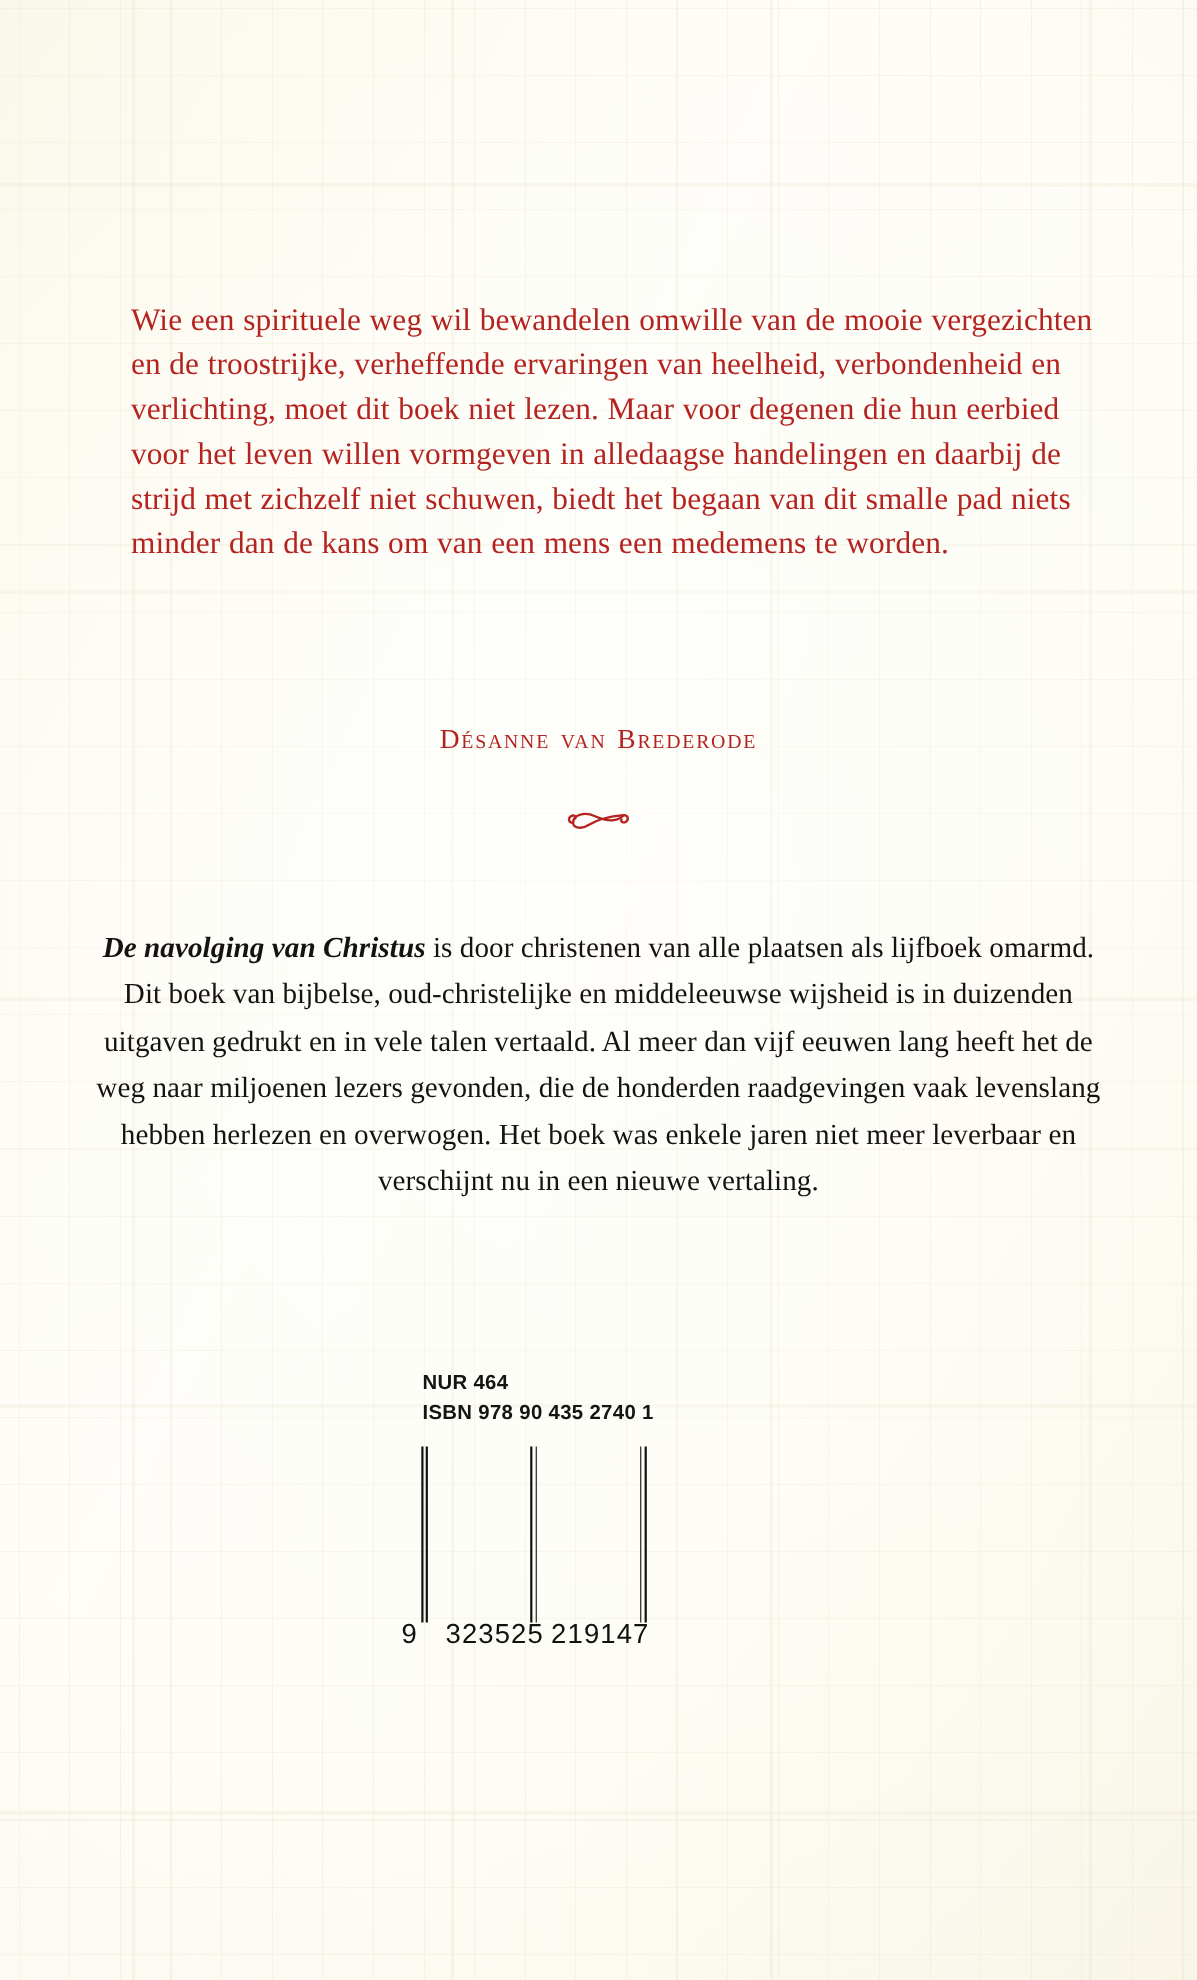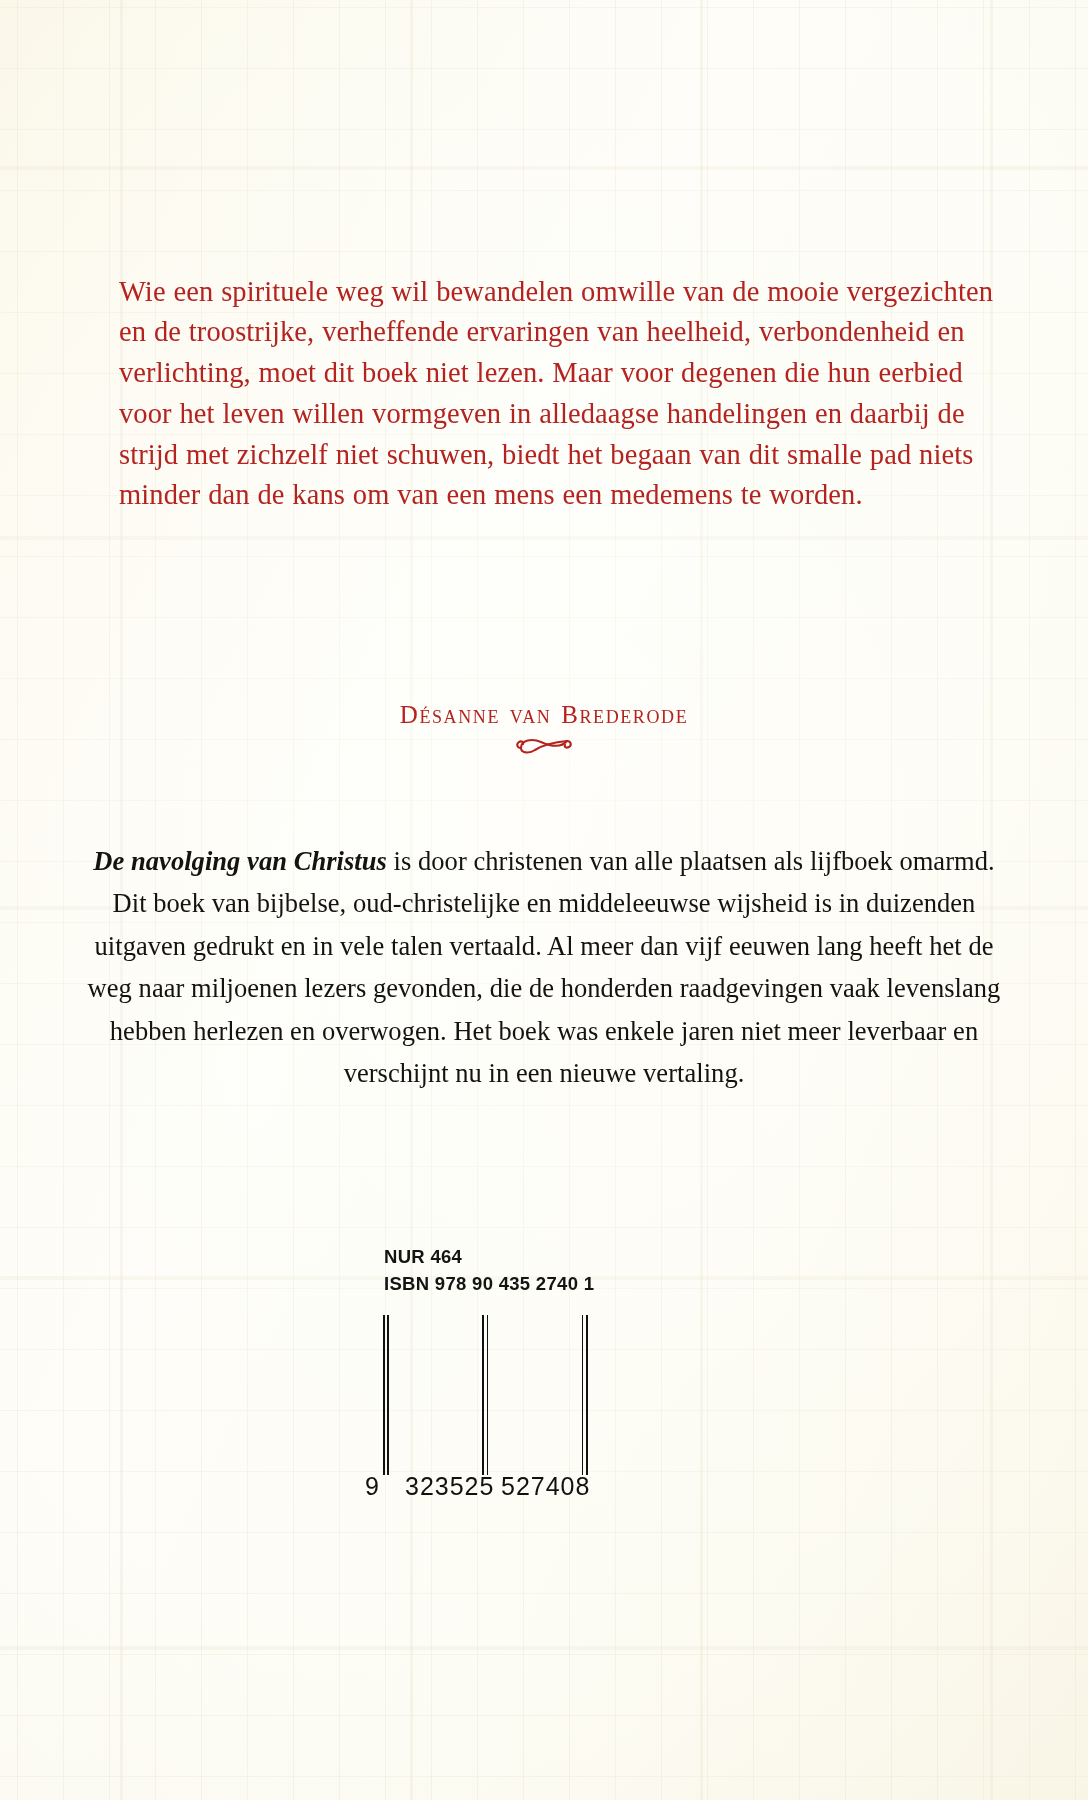--- a/index.html
+++ b/index.html
@@ -83,21 +83,21 @@
     font-family: "Liberation Serif", serif;
     font-size: 28.5px;
     line-height: 40.8px;
     letter-spacing: 0.1px;
     word-spacing: 0.6px;
   }
 
   .attribution {
     position: absolute;
     left: 104px;
-    top: 676px;
+    top: 634px;
     width: 880px;
     text-align: center;
     color: #b4231f;
     font-family: "Liberation Serif", serif;
     font-size: 25px;
     font-variant: small-caps;
     letter-spacing: 1.6px;
     word-spacing: 2px;
   }
 
@@ -241,18 +241,18 @@
           <div class="bar" style="left: 168.316px; width: 6.22368px;"></div>
           <div class="bar" style="left: 179.105px; width: 1.90789px;"></div>
           <div class="bar" style="left: 183.421px; width: 1.90789px;"></div>
           <div class="bar" style="left: 189.895px; width: 1.90789px;"></div>
           <div class="bar guard" style="left: 198.526px; width: 1.90789px;"></div>
           <div class="bar guard" style="left: 202.842px; width: 1.90789px;"></div>
         </div>
       <div class="barcode-digits">
         <span class="bc-lead">9</span>
         <span class="bc-left">323525</span>
-        <span class="bc-right">527408</span>
+        <span class="bc-right">219147</span>
       </div>
     </div>
 
   </div>
 </div>
 
 </body></html>

